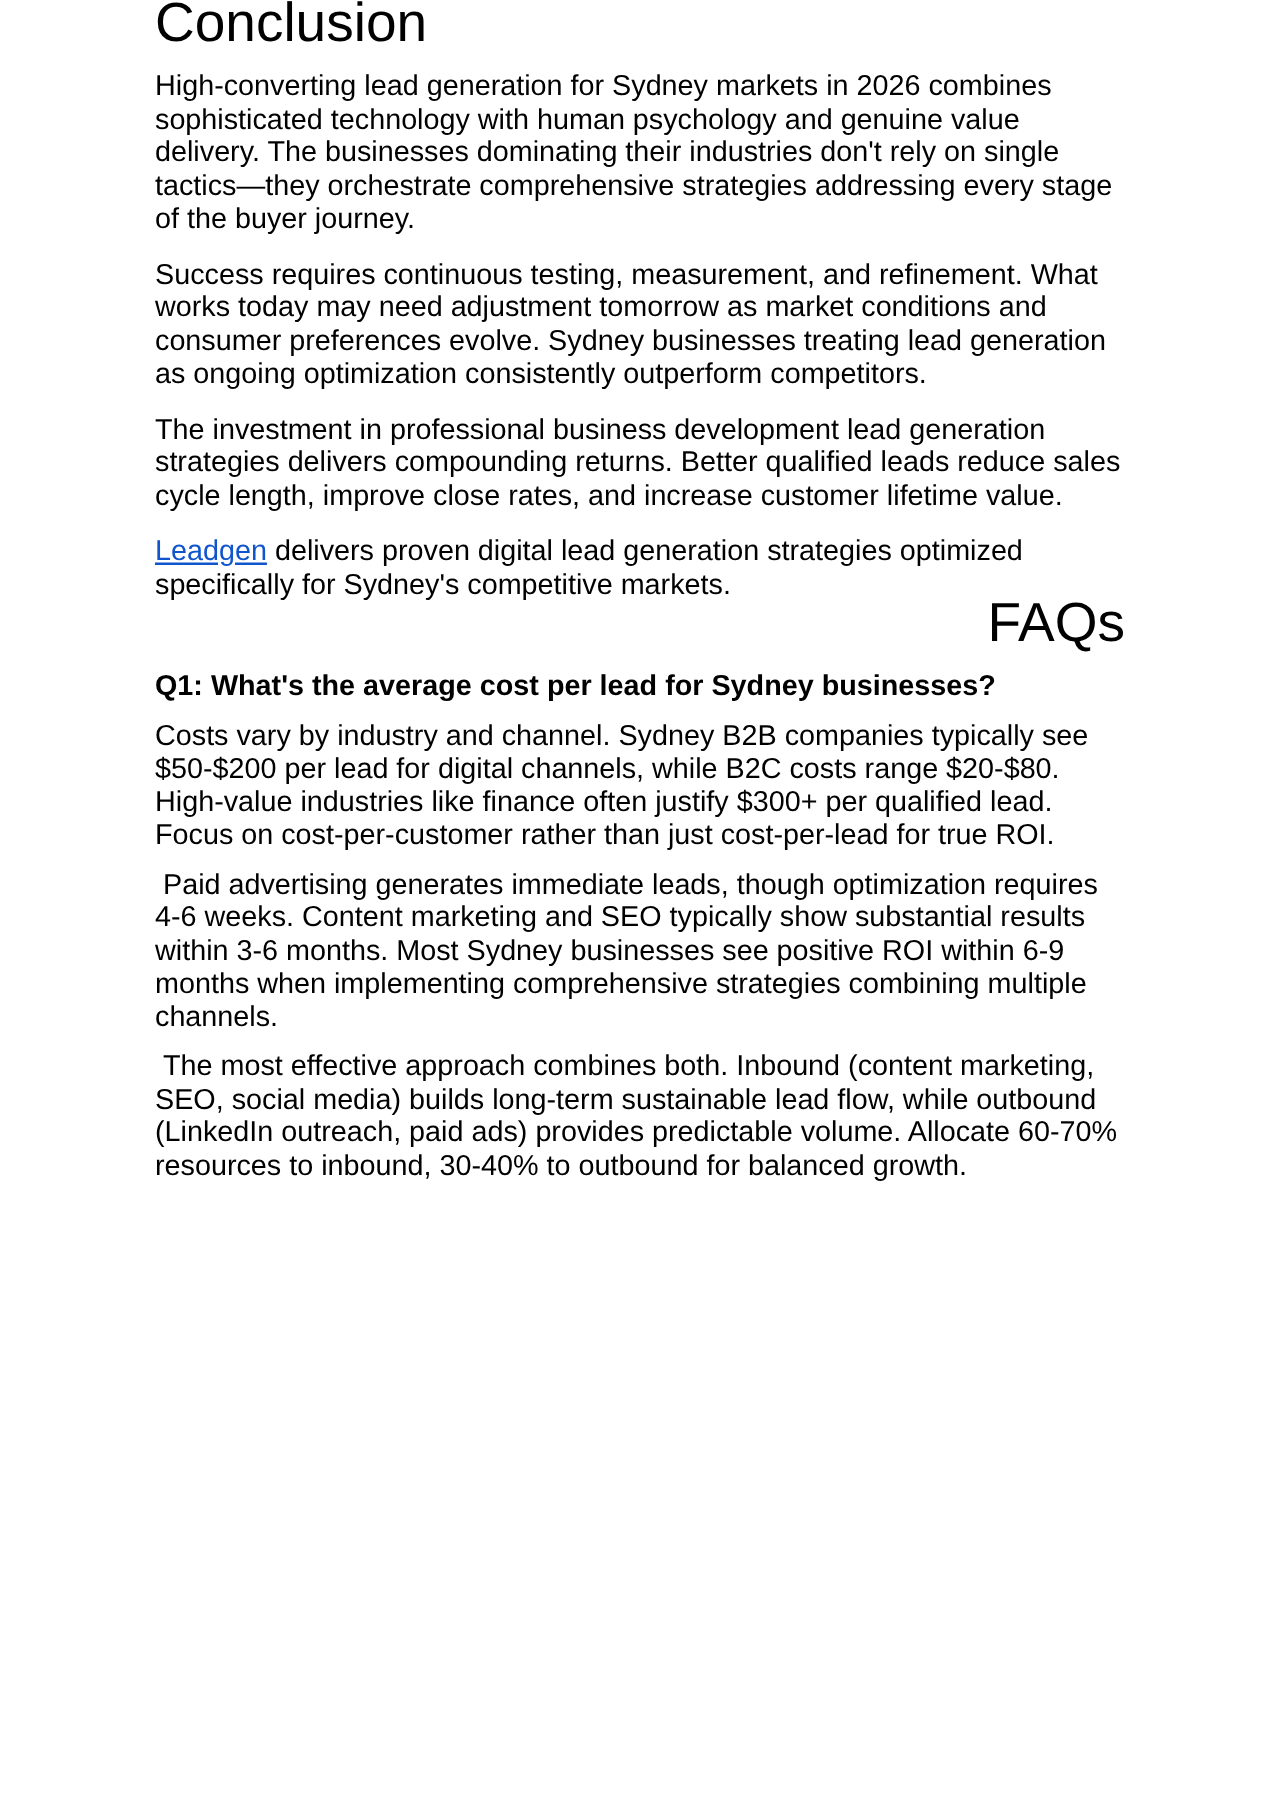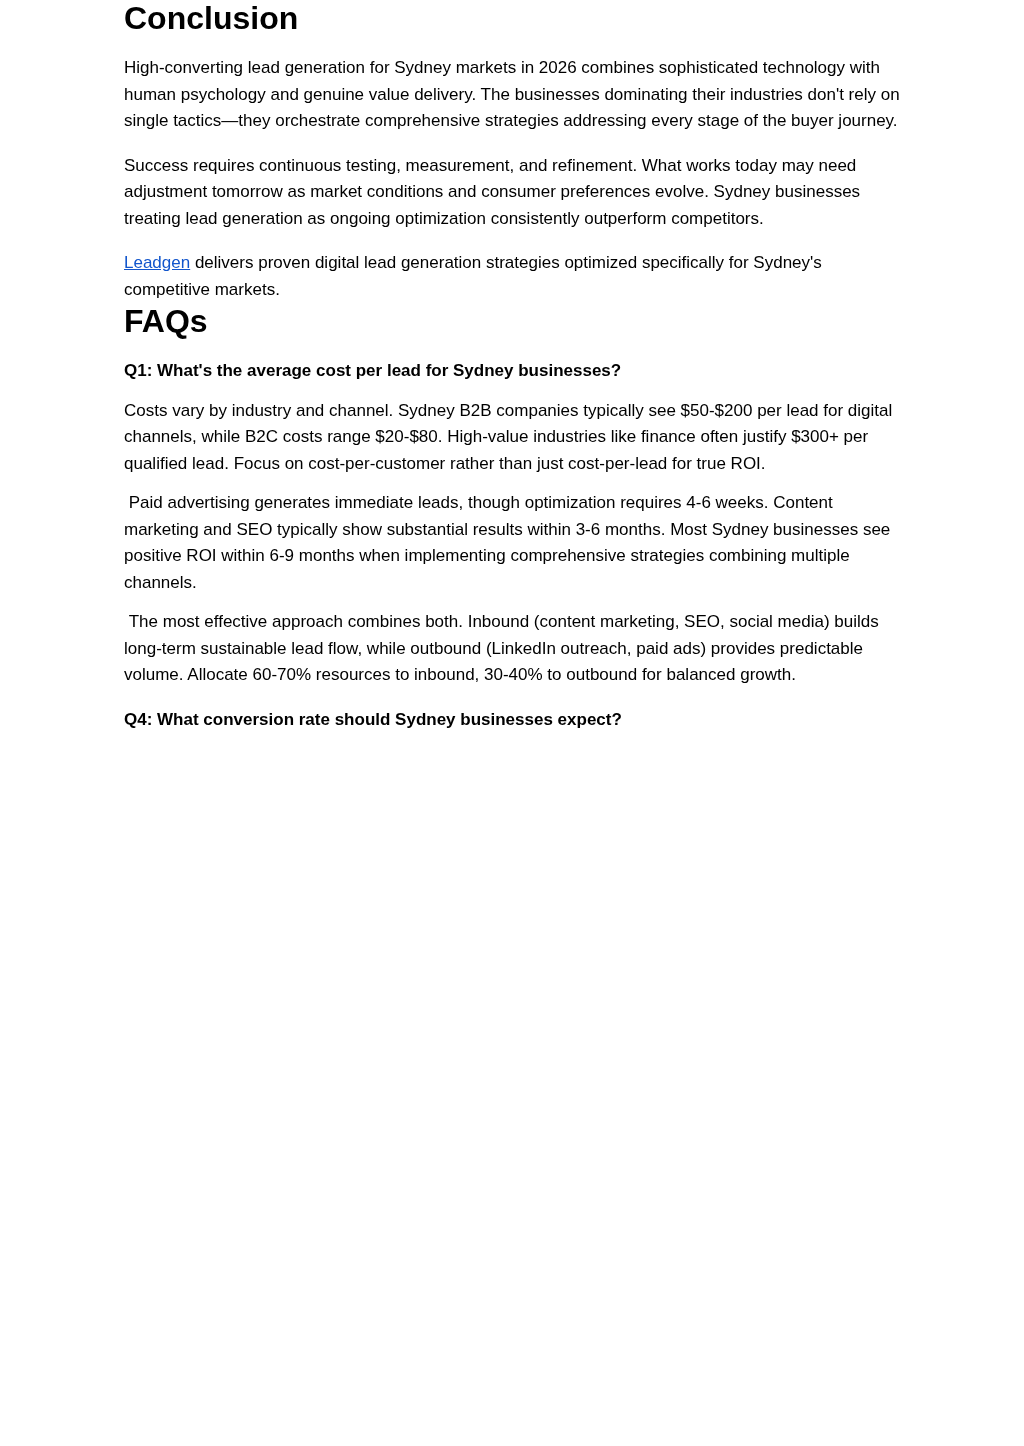--- a/index.html
+++ b/index.html
@@ -8,30 +8,30 @@
     width: 1024px;
     height: 1446px;
     box-sizing: border-box;
     padding: 0 124px;
     overflow: hidden;
     background: #ffffff;
     color: #000000;
     font-family: "Liberation Sans", "DejaVu Sans", sans-serif;
   }
   h1.doc-h1 {
-    font-size: 32px;
+    font-size: 44px;
     line-height: 37px;
-    font-weight: 700;
+    font-weight: 400;
     margin: 0;
     color: #000000;
   }
   .conclusion-heading { margin-top: 121px; }
-  .faqs-heading { margin-top: 69px; }
+  .faqs-heading { margin-top: 69px; text-align: right; }
   p.doc-p {
-    font-size: 17px;
+    font-size: 23px;
     line-height: 26.5px;
     margin: 18px 0 0 0;
     color: #000000;
   }
   p.question { font-weight: 700; }
   p.answer { white-space: pre-wrap; margin-top: 13px; }
   a.doc-link {
     color: #1155cc;
     text-decoration: underline;
     cursor: pointer;
@@ -43,30 +43,30 @@
 
 <div class="page">
 
   <section>
     <h1 class="doc-h1 conclusion-heading">Conclusion</h1>
 
     <p class="doc-p">High-converting lead generation for Sydney markets in 2026 combines sophisticated technology with human psychology and genuine value delivery. The businesses dominating their industries don't rely on single tactics—they orchestrate comprehensive strategies addressing every stage of the buyer journey.</p>
 
     <p class="doc-p">Success requires continuous testing, measurement, and refinement. What works today may need adjustment tomorrow as market conditions and consumer preferences evolve. Sydney businesses treating lead generation as ongoing optimization consistently outperform competitors.</p>
 
+    <p class="doc-p">The investment in professional business development lead generation strategies delivers compounding returns. Better qualified leads reduce sales cycle length, improve close rates, and increase customer lifetime value.</p>
 
     <p class="doc-p"><a class="doc-link" href="#">Leadgen</a><span> delivers proven digital lead generation strategies optimized specifically for Sydney's competitive markets.</span></p>
   </section>
 
   <section>
     <h1 class="doc-h1 faqs-heading">FAQs</h1>
 
     <p class="doc-p question">Q1: What's the average cost per lead for Sydney businesses?</p>
     <p class="doc-p answer">Costs vary by industry and channel. Sydney B2B companies typically see $50-$200 per lead for digital channels, while B2C costs range $20-$80. High-value industries like finance often justify $300+ per qualified lead. Focus on cost-per-customer rather than just cost-per-lead for true ROI.</p>
 
     <p class="doc-p answer"> Paid advertising generates immediate leads, though optimization requires 4-6 weeks. Content marketing and SEO typically show substantial results within 3-6 months. Most Sydney businesses see positive ROI within 6-9 months when implementing comprehensive strategies combining multiple channels.</p>
 
     <p class="doc-p answer"> The most effective approach combines both. Inbound (content marketing, SEO, social media) builds long-term sustainable lead flow, while outbound (LinkedIn outreach, paid ads) provides predictable volume. Allocate 60-70% resources to inbound, 30-40% to outbound for balanced growth.</p>
 
-    <p class="doc-p question">Q4: What conversion rate should Sydney businesses expect?</p>
   </section>
 
 </div>
 
 </body></html>

